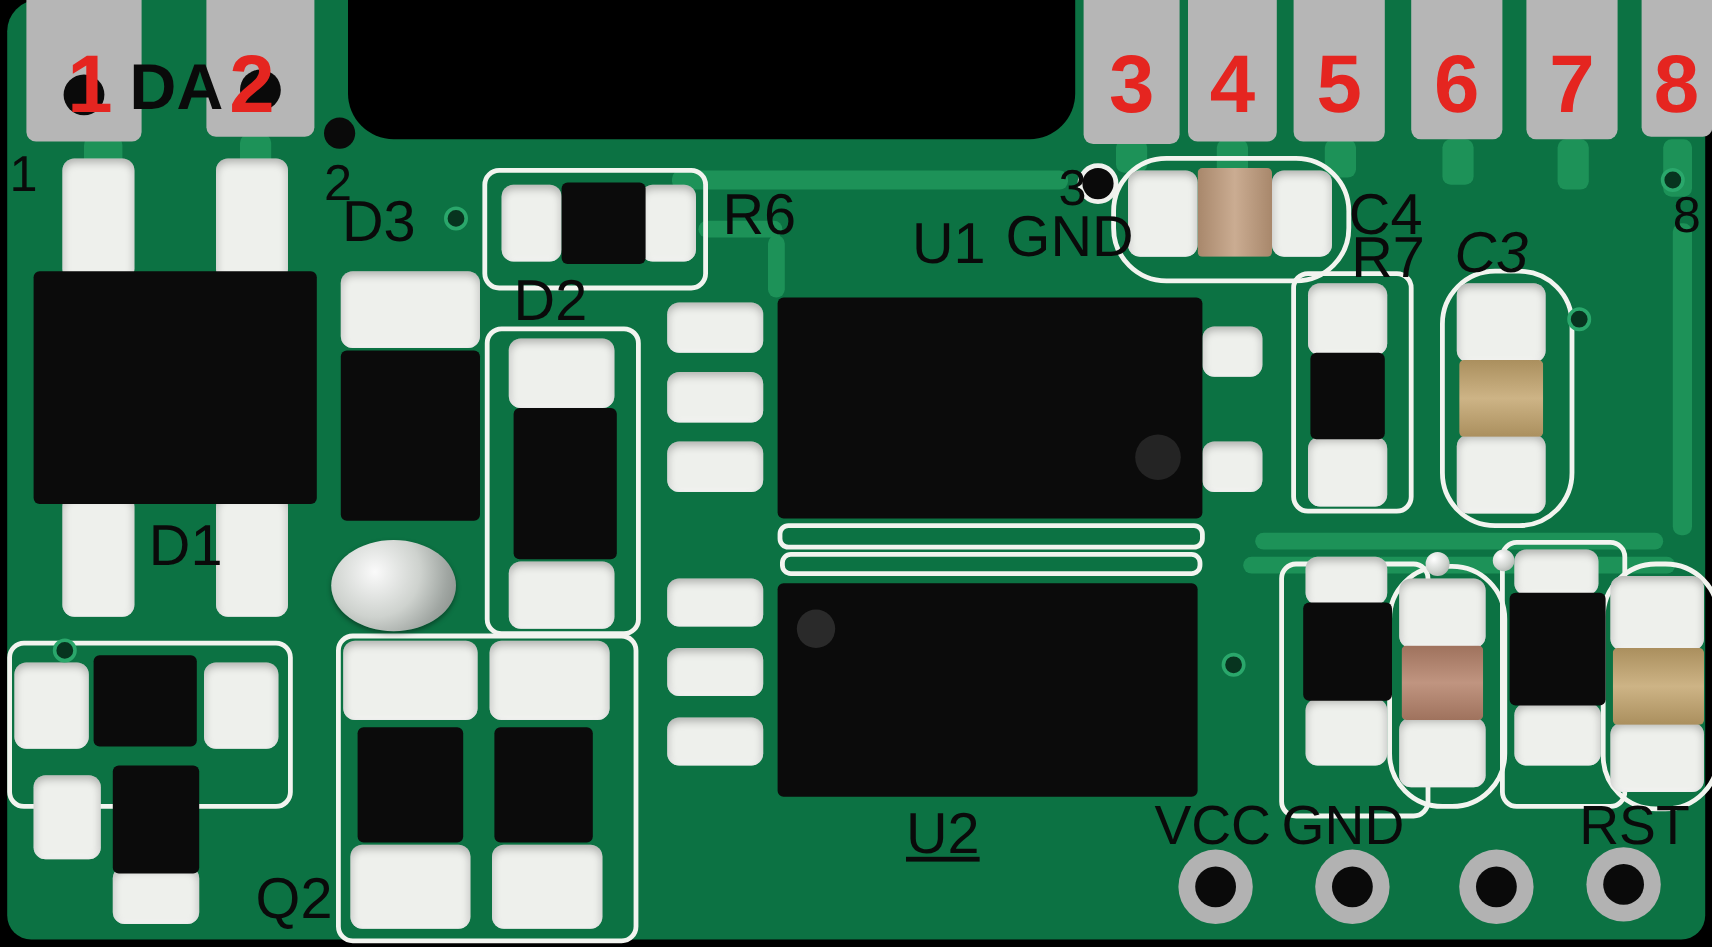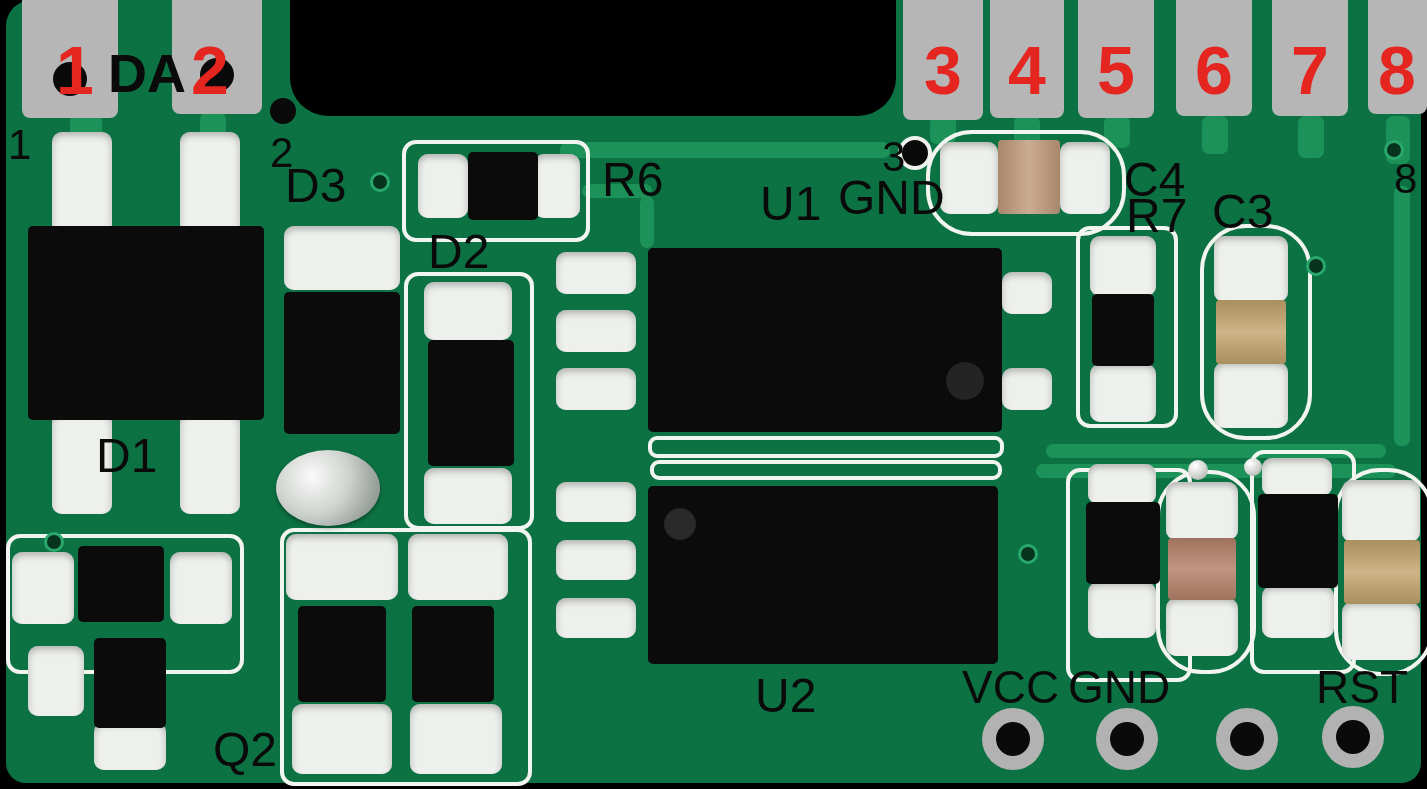--- a/index.html
+++ b/index.html
@@ -129,21 +129,21 @@
   <div class="abs via" style="left:1384px;top:140px;"></div>
   <div class="abs via" style="left:1306px;top:256px;"></div>
   <div class="abs via" style="left:1018px;top:544px;"></div>
   <div class="abs via" style="left:44px;top:532px;"></div>
 
   <div class="abs pad" style="left:52px;top:132px;width:60px;height:102px;"></div>
   <div class="abs pad" style="left:180px;top:132px;width:60px;height:102px;"></div>
   <div class="abs pad" style="left:52px;top:412px;width:60px;height:102px;"></div>
   <div class="abs pad" style="left:180px;top:412px;width:60px;height:102px;"></div>
   <div class="abs ic" style="left:28px;top:226px;width:236px;height:194px;"></div>
-  <span class="abs lbl comp" style="left:96px;top:432px;">D1</span>
+  <span class="abs lbl comp" style="left:124px;top:432px;">D1</span>
 
   <div class="abs outline" style="left:6px;top:534px;width:230px;height:132px;"></div>
   <div class="abs pad" style="left:12px;top:552px;width:62px;height:72px;"></div>
   <div class="abs pad" style="left:170px;top:552px;width:62px;height:72px;"></div>
   <div class="abs ic" style="left:78px;top:546px;width:86px;height:76px;"></div>
   <div class="abs pad" style="left:28px;top:646px;width:56px;height:70px;"></div>
   <div class="abs ic" style="left:94px;top:638px;width:72px;height:90px;"></div>
   <div class="abs pad" style="left:94px;top:722px;width:72px;height:48px;"></div>
   <span class="abs lbl comp" style="left:190px;top:726px;margin-left:23px;">Q2</span>
 
@@ -183,39 +183,39 @@
   <span class="abs lbl comp" style="left:838px;top:174px;">GND</span>
 
   <div class="abs silkbar" style="left:648px;top:436px;width:348px;height:14px;"></div>
   <div class="abs silkbar" style="left:650px;top:460px;width:344px;height:12px;"></div>
 
   <div class="abs pad" style="left:556px;top:482px;width:80px;height:40px;"></div>
   <div class="abs pad" style="left:556px;top:540px;width:80px;height:40px;"></div>
   <div class="abs pad" style="left:556px;top:598px;width:80px;height:40px;"></div>
   <div class="abs ic" style="left:648px;top:486px;width:350px;height:178px;"></div>
   <div class="abs dot" style="left:664px;top:508px;width:32px;height:32px;background:#2a2a2a;"></div>
-  <span class="abs lbl comp" style="left:755px;top:672px;">U2</span>
+  <span class="abs lbl comp" style="left:755px;top:672px;text-decoration:underline;">U2</span>
 
   <div class="abs outline round" style="left:926px;top:130px;width:192px;height:98px;"></div>
   <div class="abs pad" style="left:940px;top:142px;width:58px;height:72px;"></div>
   <div class="abs tan" style="left:998px;top:140px;width:62px;height:74px;background-color:#bf9a7a;"></div>
   <div class="abs pad" style="left:1060px;top:142px;width:50px;height:72px;"></div>
   <span class="abs lbl comp" style="left:1124px;top:156px;">C4</span>
 
   <div class="abs outline" style="left:1076px;top:226px;width:94px;height:194px;"></div>
   <div class="abs pad" style="left:1090px;top:236px;width:66px;height:60px;"></div>
   <div class="abs ic" style="left:1092px;top:294px;width:62px;height:72px;"></div>
   <div class="abs pad" style="left:1090px;top:364px;width:66px;height:58px;"></div>
   <span class="abs lbl comp" style="left:1126px;top:192px;">R7</span>
 
   <div class="abs outline round" style="left:1200px;top:224px;width:104px;height:208px;"></div>
   <div class="abs pad" style="left:1214px;top:236px;width:74px;height:66px;"></div>
   <div class="abs tan vert" style="left:1216px;top:300px;width:70px;height:64px;"></div>
   <div class="abs pad" style="left:1214px;top:362px;width:74px;height:66px;"></div>
-  <span class="abs lbl comp" style="left:1212px;top:188px;">C3</span>
+  <span class="abs lbl comp" style="left:1212px;top:188px;font-style:italic;">C3</span>
 
   <div class="abs outline" style="left:1066px;top:468px;width:118px;height:206px;"></div>
   <div class="abs pad" style="left:1088px;top:464px;width:68px;height:40px;"></div>
   <div class="abs ic" style="left:1086px;top:502px;width:74px;height:82px;"></div>
   <div class="abs pad" style="left:1088px;top:582px;width:68px;height:56px;"></div>
 
   <div class="abs outline round" style="left:1156px;top:470px;width:92px;height:196px;"></div>
   <div class="abs pad" style="left:1166px;top:482px;width:72px;height:58px;"></div>
   <div class="abs brown" style="left:1168px;top:538px;width:68px;height:62px;"></div>
   <div class="abs pad" style="left:1166px;top:598px;width:72px;height:58px;"></div>

